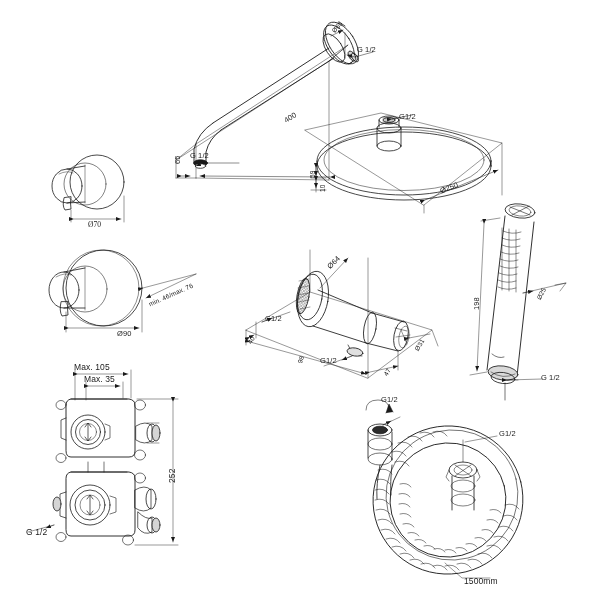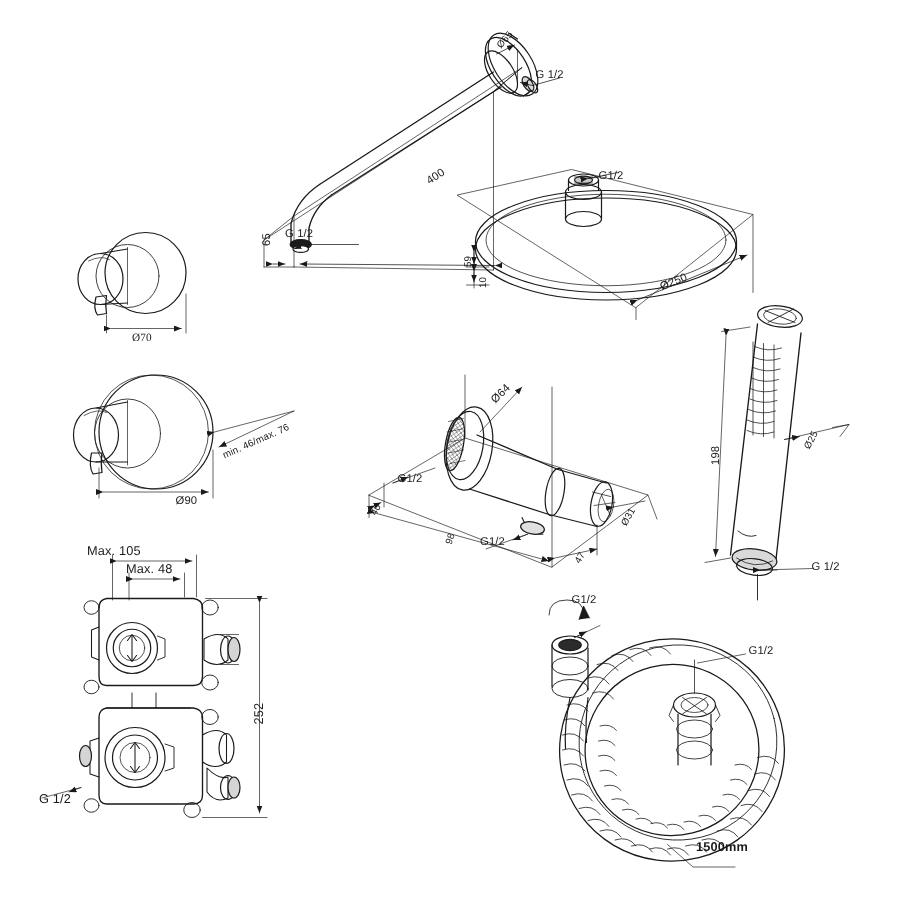--- a/index.html
+++ b/index.html
@@ -368,34 +368,34 @@
 
   <div class="dim-label" style="left:399px; top:113px;">G1/2</div>
   <div class="dim-label" style="left:439px; top:188px; transform:rotate(-22deg); transform-origin:left top;">Ø250</div>
   <div class="dim-label sm" style="left:310px; top:178px; transform:rotate(-90deg); transform-origin:left top;">59</div>
   <div class="dim-label sm" style="left:320px; top:192px; transform:rotate(-90deg); transform-origin:left top;">10</div>
 
   <div class="dim-label" style="left:88px; top:221px;font-family:Liberation Serif, serif;">Ø70</div>
   <div class="dim-label" style="left:89px; top:330px;padding-left:28px;">Ø90</div>
   <div class="dim-label sm" style="left:148px; top:302px; transform:rotate(-24deg); transform-origin:left top;">min. 46/max. 76</div>
 
-  <div class="dim-label lg" style="left:58px; top:363px;">Max. 105</div>
-  <div class="dim-label lg" style="left:84px; top:375px;">Max. 48</div>
+  <div class="dim-label lg" style="left:74px; top:363px;">Max. 105</div>
+  <div class="dim-label lg" style="left:84px; top:375px;">Max. 35</div>
   <div class="dim-label lg" style="left:168px; top:483px; transform:rotate(-90deg); transform-origin:left top;">252</div>
   <div class="dim-label lg" style="left:26px; top:528px;">G 1/2</div>
 
   <div class="dim-label" style="left:326px; top:265px; transform:rotate(-45deg); transform-origin:left top;">Ø64</div>
   <div class="dim-label" style="left:265px; top:315px;">G1/2</div>
   <div class="dim-label" style="left:320px; top:357px;">G1/2</div>
   <div class="dim-label sm" style="left:247px; top:342px; transform:rotate(-60deg); transform-origin:left top;">40</div>
   <div class="dim-label sm" style="left:297px; top:362px; transform:rotate(-70deg); transform-origin:left top;">98</div>
   <div class="dim-label sm" style="left:414px; top:349px; transform:rotate(-60deg); transform-origin:left top;">Ø31</div>
   <div class="dim-label sm" style="left:383px; top:374px; transform:rotate(-60deg); transform-origin:left top;">47</div>
 
   <div class="dim-label" style="left:473px; top:310px; transform:rotate(-90deg); transform-origin:left top;">198</div>
   <div class="dim-label sm" style="left:536px; top:298px; transform:rotate(-62deg); transform-origin:left top;">Ø25</div>
   <div class="dim-label" style="left:541px; top:374px;">G 1/2</div>
 
   <div class="dim-label" style="left:381px; top:396px;">G1/2</div>
   <div class="dim-label" style="left:499px; top:430px;">G1/2</div>
-  <div class="dim-label lg" style="left:464px; top:560px;font-weight:bold;">1500mm</div>
+  <div class="dim-label lg" style="left:464px; top:577px;">1500mm</div>
 
 </div>
 
 </body></html>

